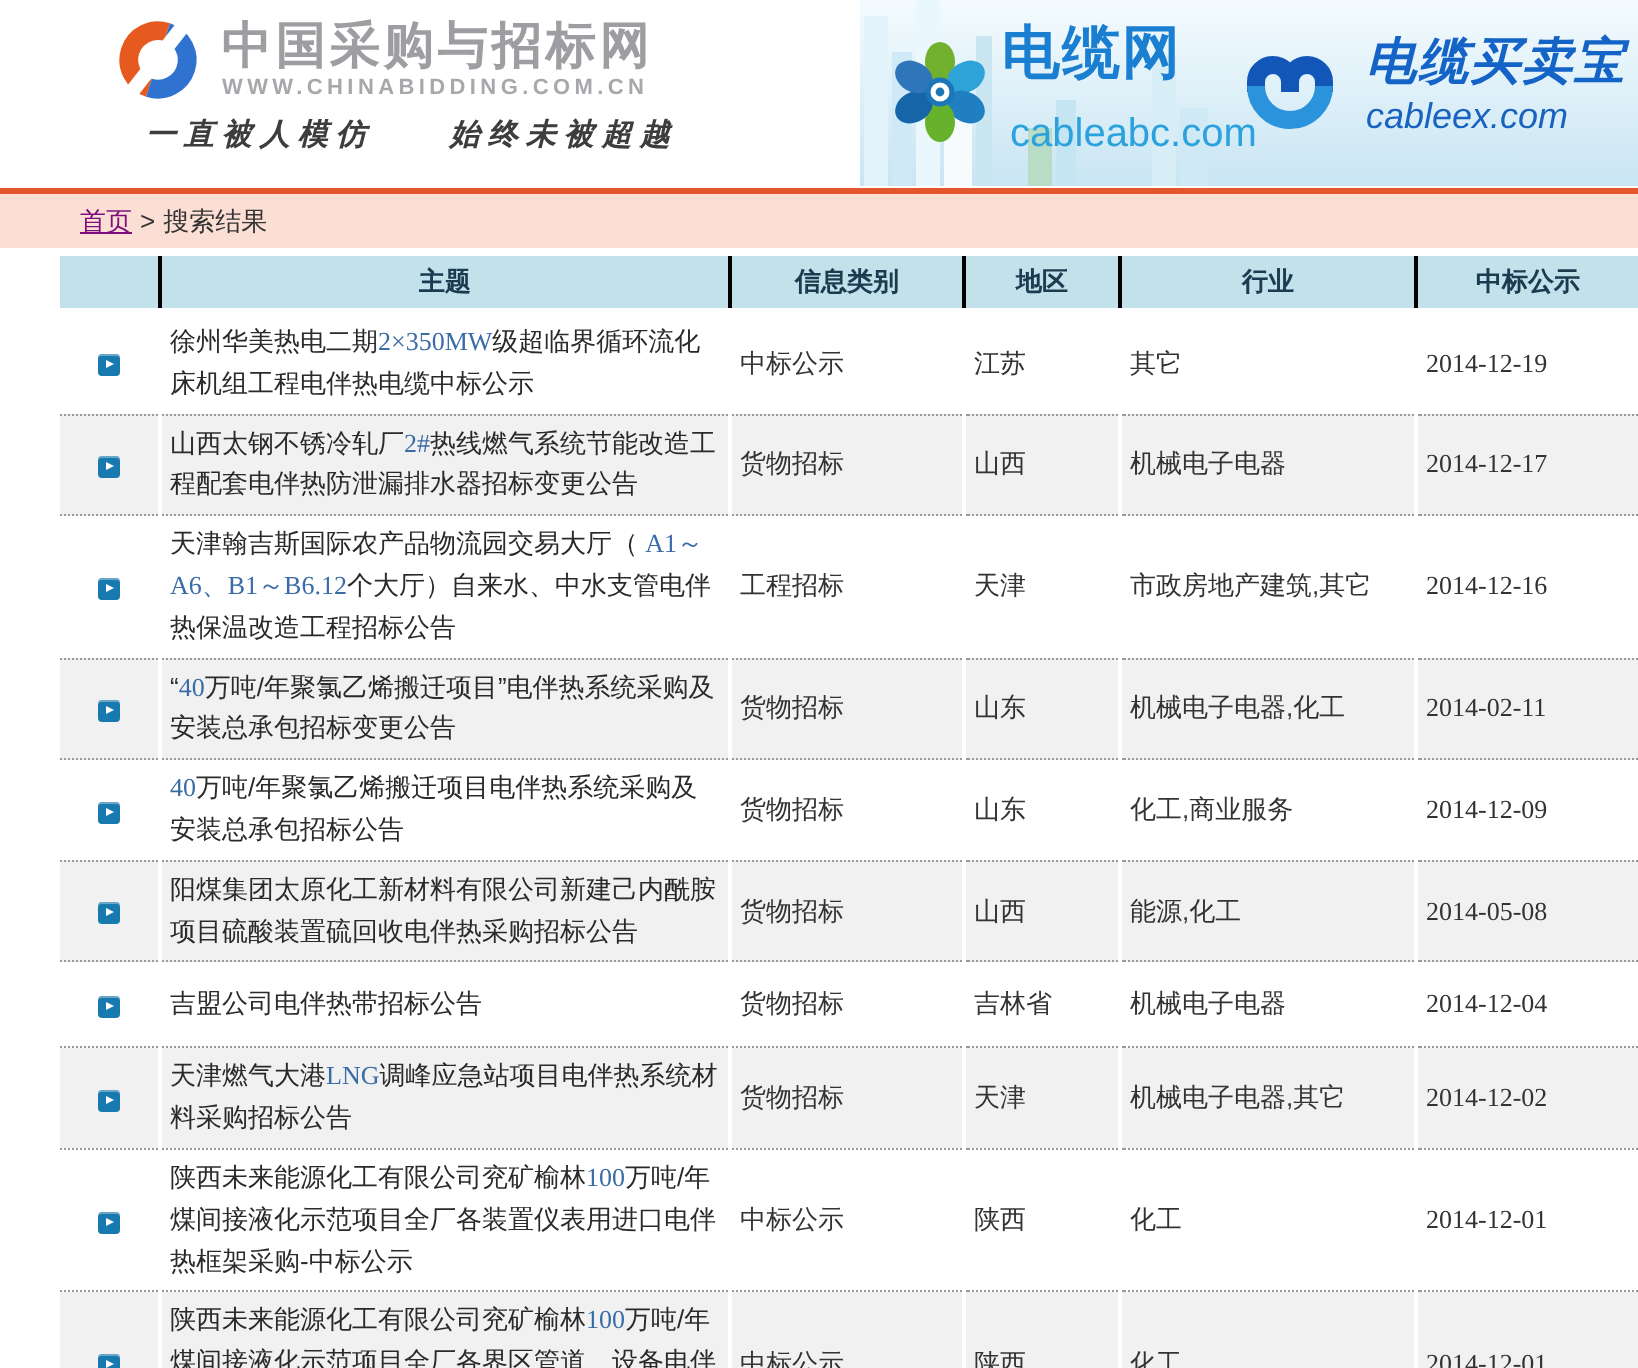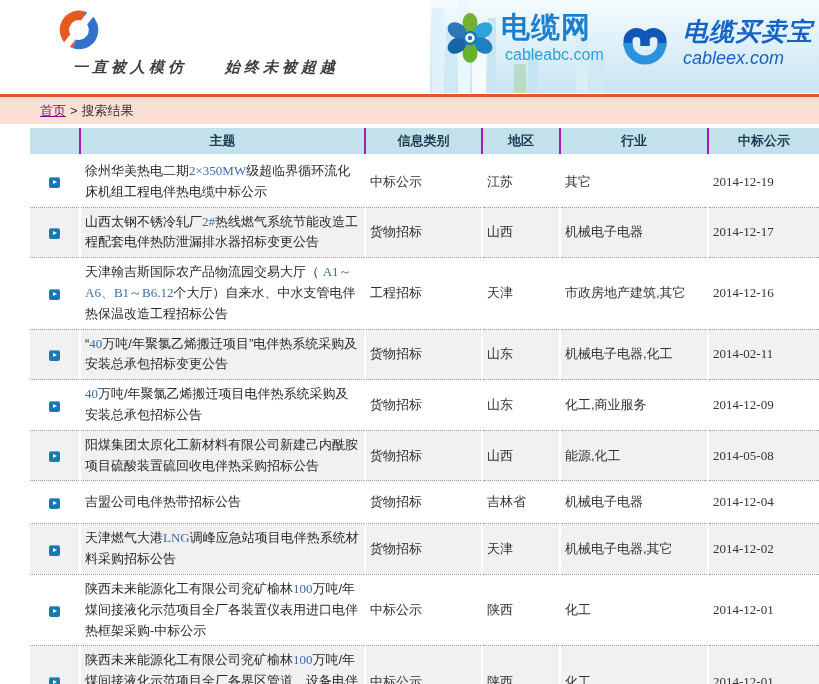--- a/index.html
+++ b/index.html
@@ -29,38 +29,38 @@
   .d5{left:58px;top:18px;width:8px;height:75px;background:#cbe6f3;}
   .d6{left:84px;top:64px;width:12px;height:29px;background:#b9dcc6;}
   .d7{left:98px;top:50px;width:10px;height:43px;background:#c4e5f1;}
   .d8{left:146px;top:28px;width:12px;height:65px;background:#d8eef7;}
   .d9{left:160px;top:54px;width:14px;height:39px;background:#cfeaf5;}
   .ad{position:absolute;z-index:1;display:flex;align-items:center;}
   .ad-cableabc{left:14px;top:12px;}
   .ad-cableex{left:186px;top:18px;font-style:italic;}
   .ad .txt{margin-left:5px;}
   .abc-name{font-size:29px;font-weight:bold;color:var(--cableabc-blue,#1a7fd0);line-height:31px;letter-spacing:1px;}
-  .abc-domain{font-size:16px;color:#2ba2de;margin-top:3px;margin-left:4px;}
+  .abc-domain{font-size:20px;color:#2ba2de;margin-top:13px;margin-left:4px;}
   .ex-name{font-size:25px;font-weight:bold;color:var(--banner-blue,#1463c6);line-height:27px;letter-spacing:1px;}
   .ex-domain{font-size:18px;color:#1862c0;margin-top:3px;}
   
   .breadcrumb{width:819px;height:27px;line-height:27px;background:var(--breadcrumb-bg,#fcdfd4);
     border-top:3px solid var(--accent-orange,#e4572c);font-size:13px;color:#333;}
   .breadcrumb .inner{padding-left:40px;}
   .home-link{color:var(--link-purple,#7d0e7d);text-decoration:underline;cursor:pointer;}
   .crumb-sep{margin:0 4px;color:#333;}
   
   .table-wrap{margin:4px 0 0 30px;}
   table.results{border-collapse:collapse;table-layout:fixed;width:789px;font-size:13px;}
   .results col.c0{width:50px;} .results col.c1{width:285px;} .results col.c2{width:117px;}
   .results col.c3{width:78px;}  .results col.c4{width:148px;} .results col.c5{width:111px;}
   .results th{
     background:var(--table-header-bg,#c2e1ea);height:26px;text-align:center;
     font-size:13px;font-weight:bold;color:#1b3c50;
-    border-left:2px solid #a21caf;border-bottom:3px solid #fff;padding:0;}
+    border-left:2px solid #000000;border-bottom:3px solid #fff;padding:0;}
   .results th:first-child{border-left:none;}
   .results td{
     border-left:2px solid #fff;border-bottom:1px dotted #999;
     vertical-align:middle;color:#333;height:34px;padding:4px 4px;}
   .results td:first-child{border-left:none;}
   .results tr.alt td{background:var(--row-alt-bg,#f1f1f1);}
   .icon-cell{text-align:center;}
   .play-icon{display:inline-block;width:11px;height:11px;background:var(--icon-blue,#1779ad);
     border-radius:2px;position:relative;vertical-align:middle;box-shadow:inset 0 1px 0 rgba(255,255,255,.35);}
   .play-icon::after{content:"";position:absolute;left:4px;top:3px;width:0;height:0;
@@ -77,20 +77,24 @@
 <div class="top-header">
   <div class="logo-block">
     <div class="logo-row">
       <svg class="logo-mark" viewBox="0 0 46 40">
         <g transform="rotate(18 23 19)">
           <path d="M23 5 A14 14 0 0 0 23 33" stroke="#e6591f" stroke-width="9" fill="none"></path>
           <path d="M23 33 A14 14 0 0 0 23 5" stroke="#2f72cf" stroke-width="9" fill="none"></path>
         </g>
         <rect x="2" y="15" width="42" height="7" fill="#fff" transform="rotate(-52 23 19)"></rect>
       </svg>
+      <div>
+        <div class="site-name">中国采购与招标网</div>
+        <div class="site-url">WWW.CHINABIDDING.COM.CN</div>
+      </div>
     </div>
     <div class="tagline">一直被人模仿　　始终未被超越</div>
   </div>
 
   <div class="banner">
     <div class="deco">
       <div class="d1"></div>
         <div class="d2"></div>
         <div class="d3"></div>
         <div class="d4"></div>

